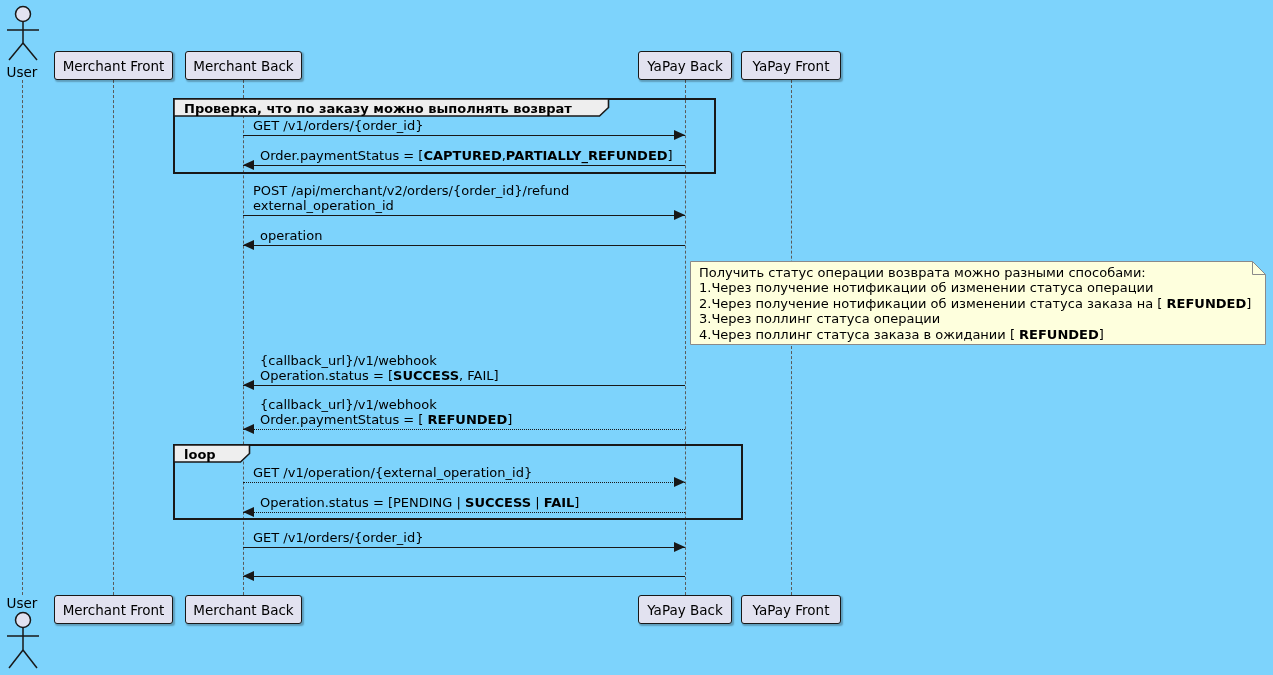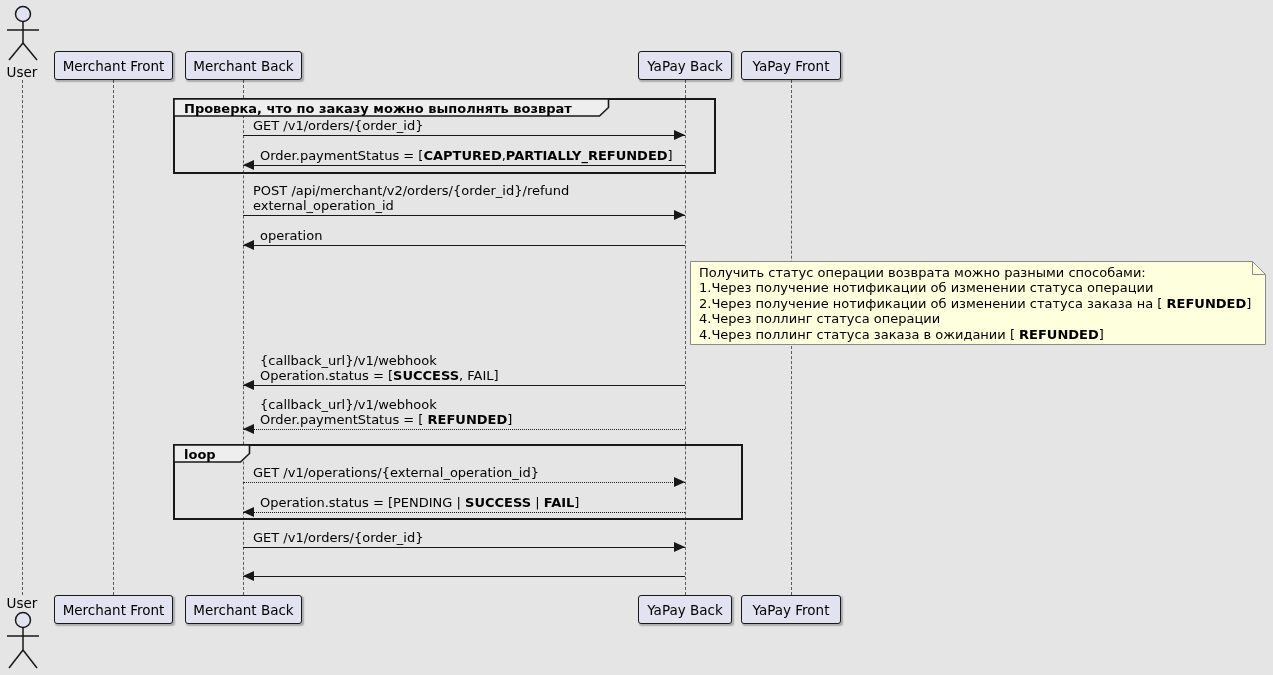--- a/index.html
+++ b/index.html
@@ -1,17 +1,17 @@
 <!DOCTYPE html>
 <html style="--participant-fill: #E2E2F0; --participant-border: #181818; --note-fill: #FEFFDD; --note-border: #8A8A8A; --frame-border: #181818; --frame-title-fill: #EEEEEE; --line-color: #181818; --lifeline-color: #5A5A5A;"><head>
 <meta charset="utf-8">
 <style>
   html,body{margin:0;padding:0;background:#fff;}
   .canvas{
-    position:relative;width:1273px;height:675px;background:#e5e5e5;
+    position:relative;width:1273px;height:675px;background:#7dd3fc;
     font-family:"DejaVu Sans", sans-serif;font-size:13px;color:#000;overflow:hidden;
   }
   .lifeline{
     position:absolute;width:0;top:80px;height:515px;
     border-left:1px dashed var(--lifeline-color);
   }
   .pbox{
     position:absolute;height:29px;box-sizing:border-box;
     background:var(--participant-fill);border:1px solid var(--participant-border);
     border-radius:3px;display:flex;align-items:center;justify-content:center;
@@ -101,21 +101,21 @@
 
   <div class="note" style="left:690px;top:261px;width:577px;height:72px">
     <svg width="577" height="84" viewBox="0 0 577 84">
       <path d="M0.5,0.5 H562.5 L575.5,13.5 V83.5 H0.5 Z" style="fill:var(--note-fill);stroke:var(--note-border);stroke-width:1"></path>
       <path d="M562.5,0.5 V13.5 H575.5" style="fill:none;stroke:var(--note-border);stroke-width:1"></path>
     </svg>
     <div class="note-text">
       <div><span>Получить статус операции  возврата можно разными способами:</span></div>
       <div><span>1.Через получение нотификации об изменении статуса операции</span></div>
       <div><span>2.Через получение нотификации об изменении статуса заказа на  [ </span><b>REFUNDED</b><span>]</span></div>
-      <div><span>4.Через поллинг статуса операции</span></div>
+      <div><span>3.Через поллинг статуса операции</span></div>
       <div><span>4.Через поллинг статуса заказа в ожидании [ </span><b>REFUNDED</b><span>]</span></div>
     </div>
   </div>
 
   <div class="msg ret" style="top:353px;height:33px">
     <div class="msg-label">
       <div>{callback_url}/v1/webhook</div>
       <div><span>Operation.status = [</span><b>SUCCESS</b><span>, FAIL]</span></div>
     </div>
     <div class="msg-line"></div>
@@ -132,21 +132,21 @@
   </div>
 
   <div class="frame" style="left:173px;top:444px;width:570px;height:76px">
     <svg class="frame-tab" width="78" height="19" viewBox="0 0 78 19">
       <path d="M1,1 H76.5 V9.5 L67.5,18 H1 Z" style="fill:var(--frame-title-fill);stroke:var(--frame-border);stroke-width:1.6"></path>
     </svg>
     <div class="frame-title">loop</div>
   </div>
 
   <div class="msg" style="top:465px;height:18px">
-    <div class="msg-label"><span>GET /v1/operations/{external_operation_id}</span></div>
+    <div class="msg-label"><span>GET /v1/operation/{external_operation_id}</span></div>
     <div class="msg-line dotted"></div>
     <div class="arrow right"></div>
   </div>
 
   <div class="msg ret" style="top:495px;height:18px">
     <div class="msg-label"><span>Operation.status = [PENDING | </span><b>SUCCESS</b><span> | </span><b>FAIL</b><span>]</span></div>
     <div class="msg-line dotted"></div>
     <div class="arrow left"></div>
   </div>
 

